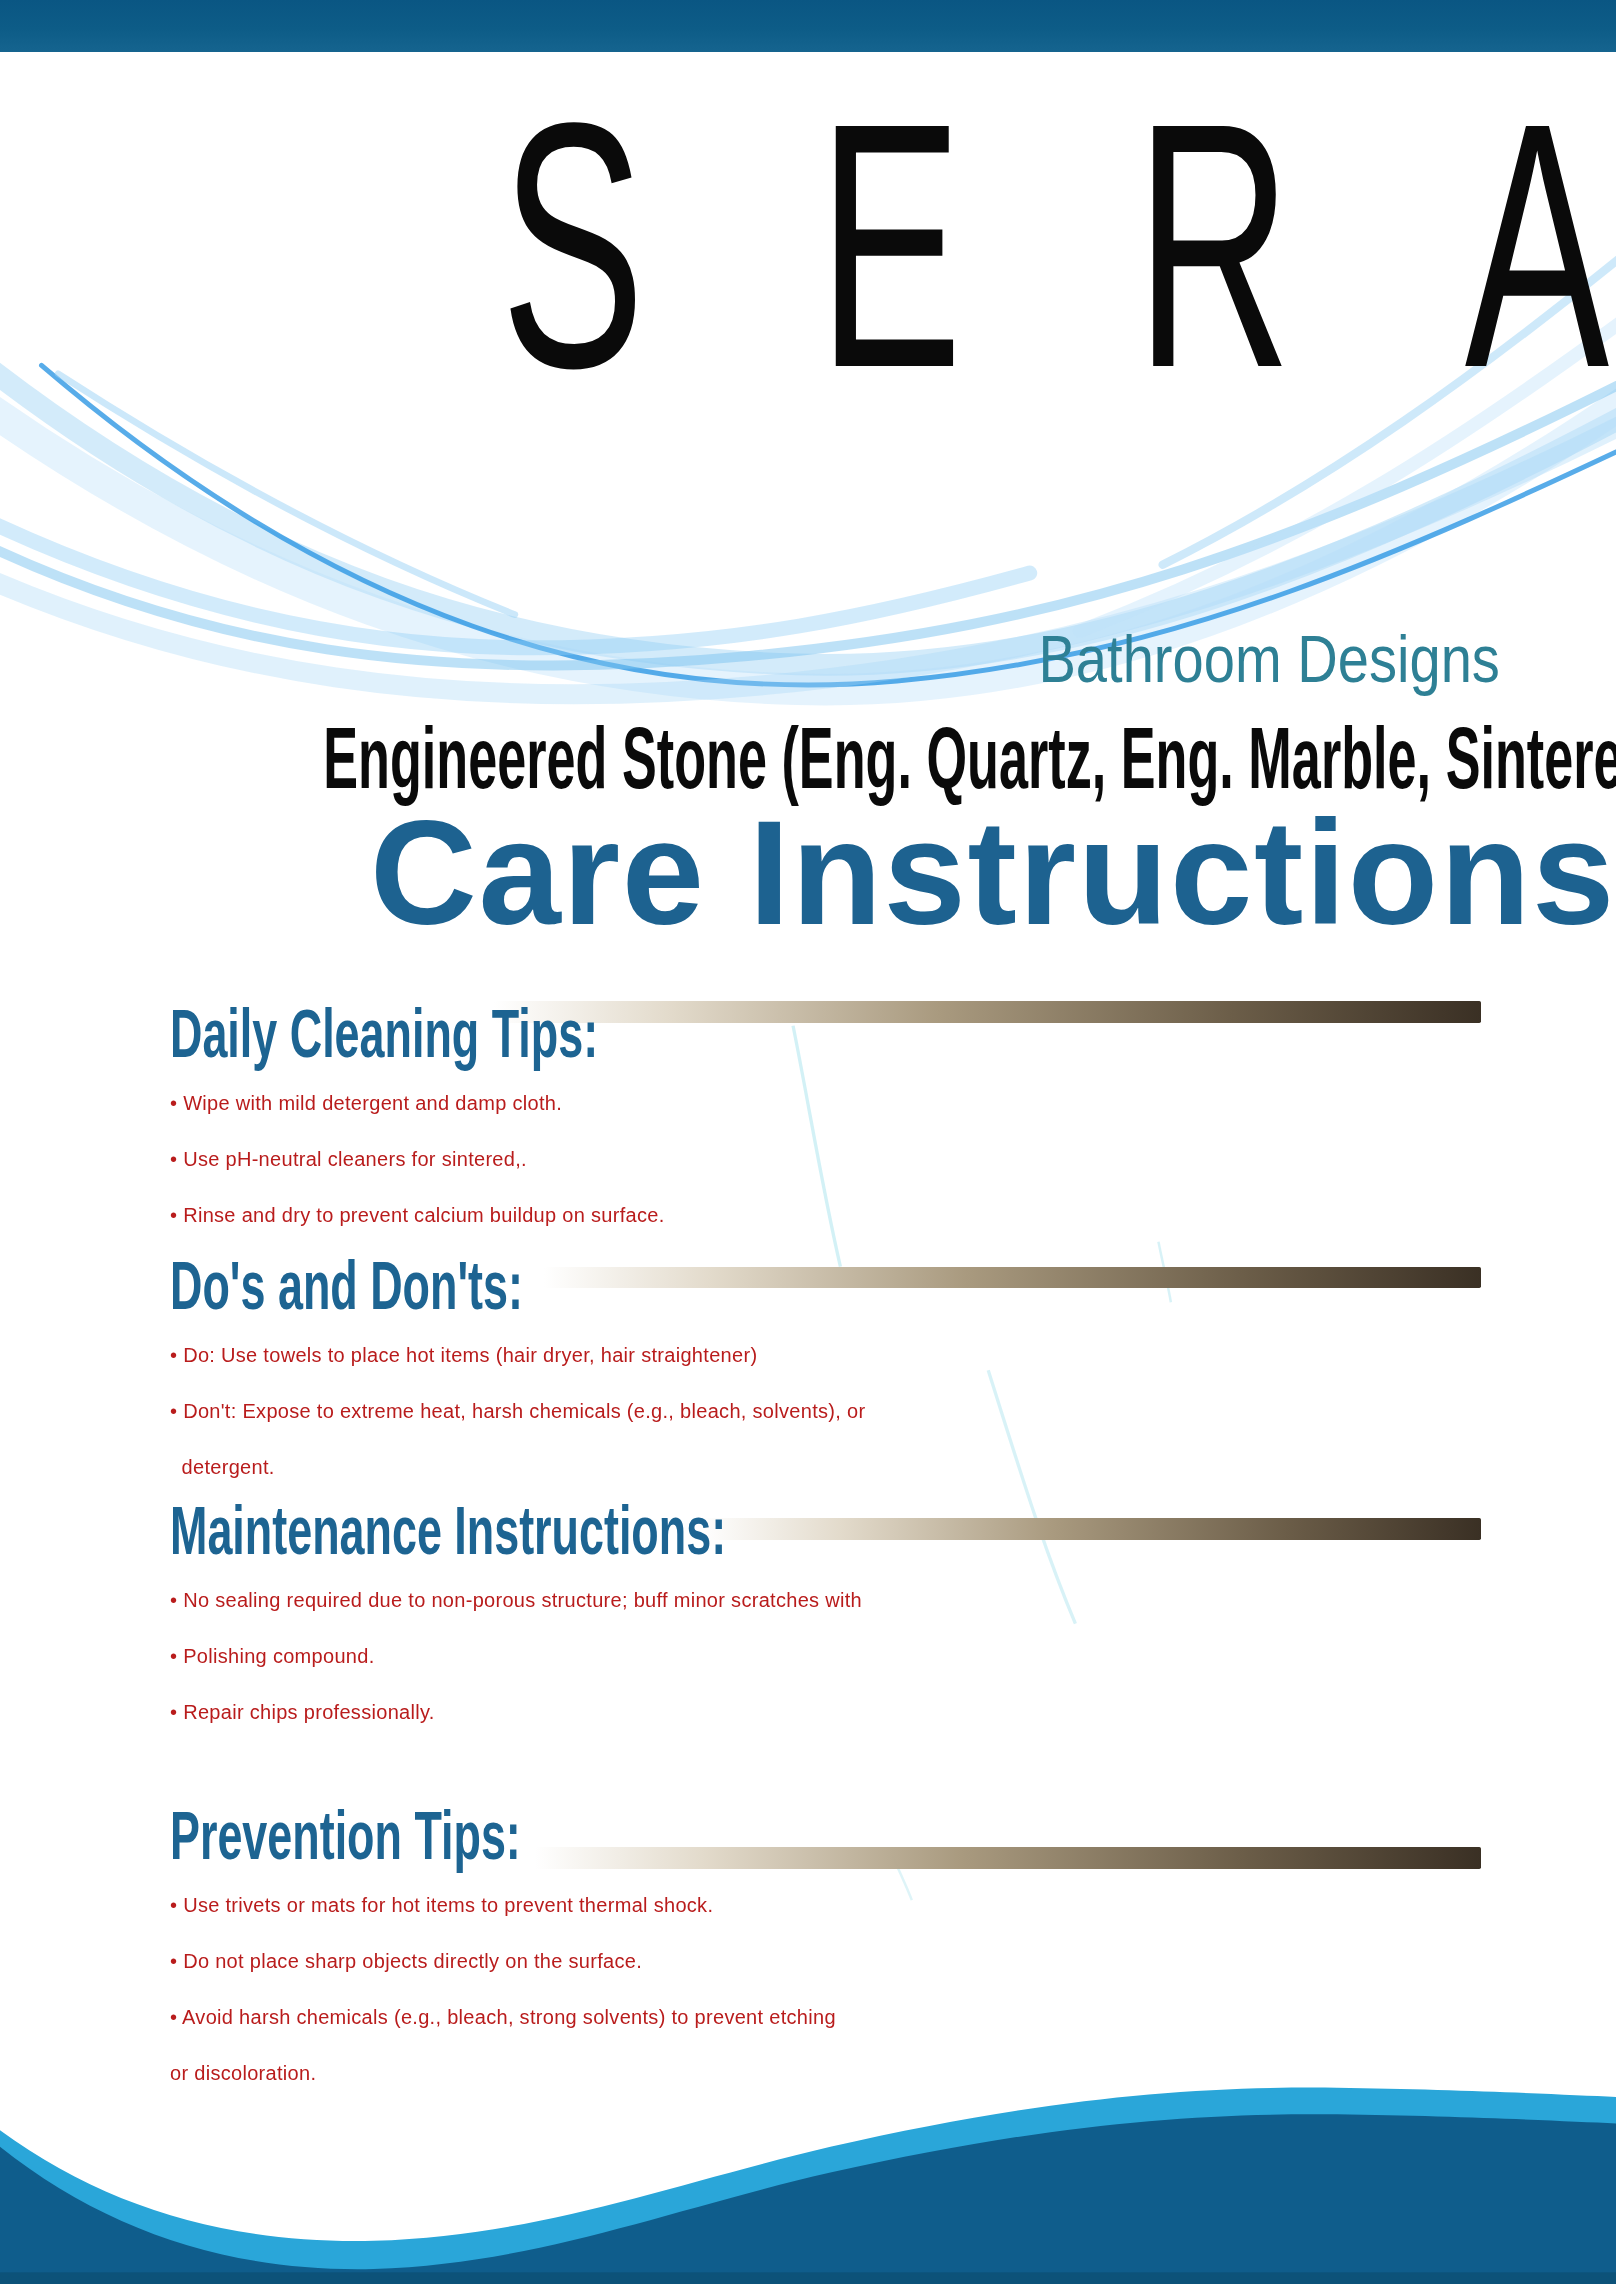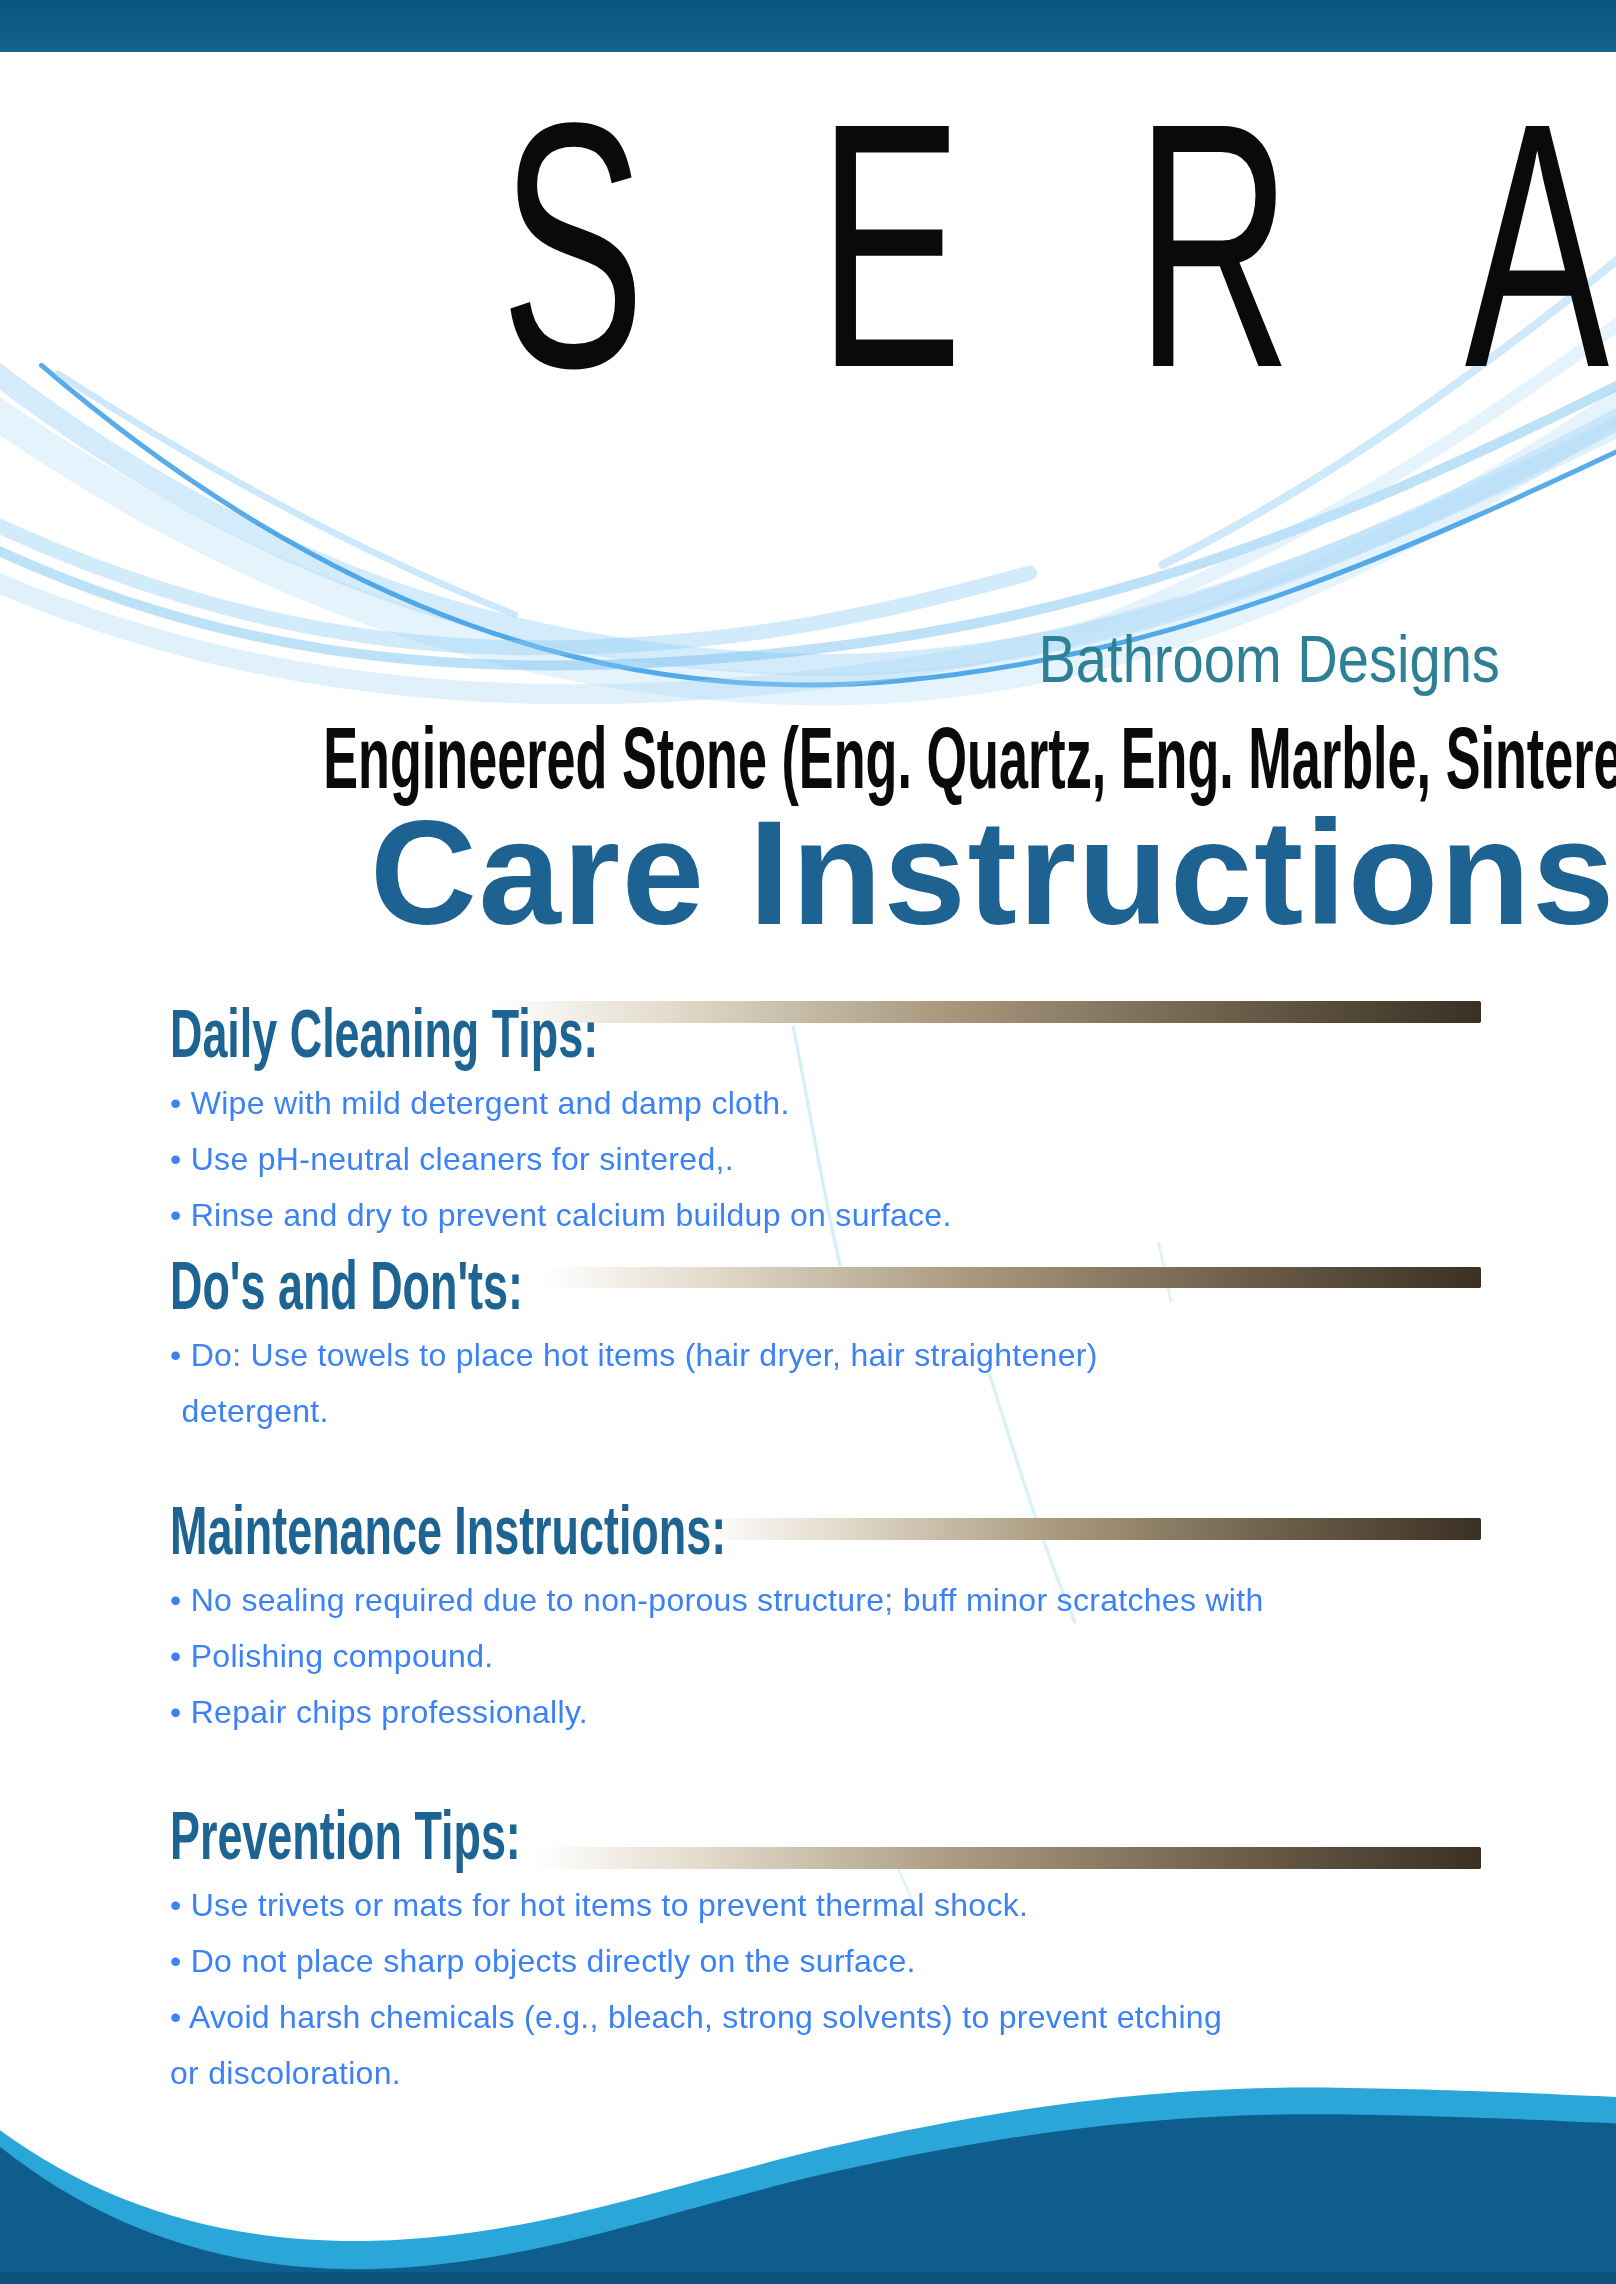--- a/index.html
+++ b/index.html
@@ -68,21 +68,21 @@
       #a99a7f 45%,
       #6b5d48 75%,
       #42372a 96%,
       #3a3024 100%);
   }
   .s1 .section-rule{top:8.3px;left:324px;}
   .s2 .section-rule{top:21.6px;left:374px;}
   .s3 .section-rule{top:28px;left:532px;}
   .s4 .section-rule{top:52px;left:365px;}
 
-  .bullets{position:relative;z-index:2;font-size:32px;color:#3b82f6;letter-spacing:0.3px;}
+  .bullets{position:relative;z-index:2;font-size:20px;color:#b91c1c;letter-spacing:0.3px;}
   .line{line-height:56px;white-space:nowrap;}
   .indent{padding-left:11.6px;}
 </style>
 </head>
 <body>
 
 <div class="page">
 
   <svg class="body-wisps" viewBox="0 0 1946 2750" fill="none">
     <path d="M955,1235 C975,1335 990,1430 1012,1525" stroke="#c8edf4" stroke-width="4" opacity="0.8"></path>
@@ -121,20 +121,21 @@
       <div class="line">• Use pH-neutral cleaners for sintered,.</div>
       <div class="line">• Rinse and dry to prevent calcium buildup on surface.</div>
     </div>
   </div>
 
   <div class="section s2">
     <div class="section-rule"></div>
     <div class="section-heading">Do's and Don'ts:</div>
     <div class="bullets">
       <div class="line">• Do: Use towels to place hot items (hair dryer, hair straightener)</div>
+      <div class="line">• Don't: Expose to extreme heat, harsh chemicals (e.g., bleach, solvents), or</div>
       <div class="line indent">detergent.</div>
     </div>
   </div>
 
   <div class="section s3">
     <div class="section-rule"></div>
     <div class="section-heading">Maintenance Instructions:</div>
     <div class="bullets">
       <div class="line">• No sealing required due to non-porous structure; buff minor scratches with</div>
       <div class="line">• Polishing compound.</div>

